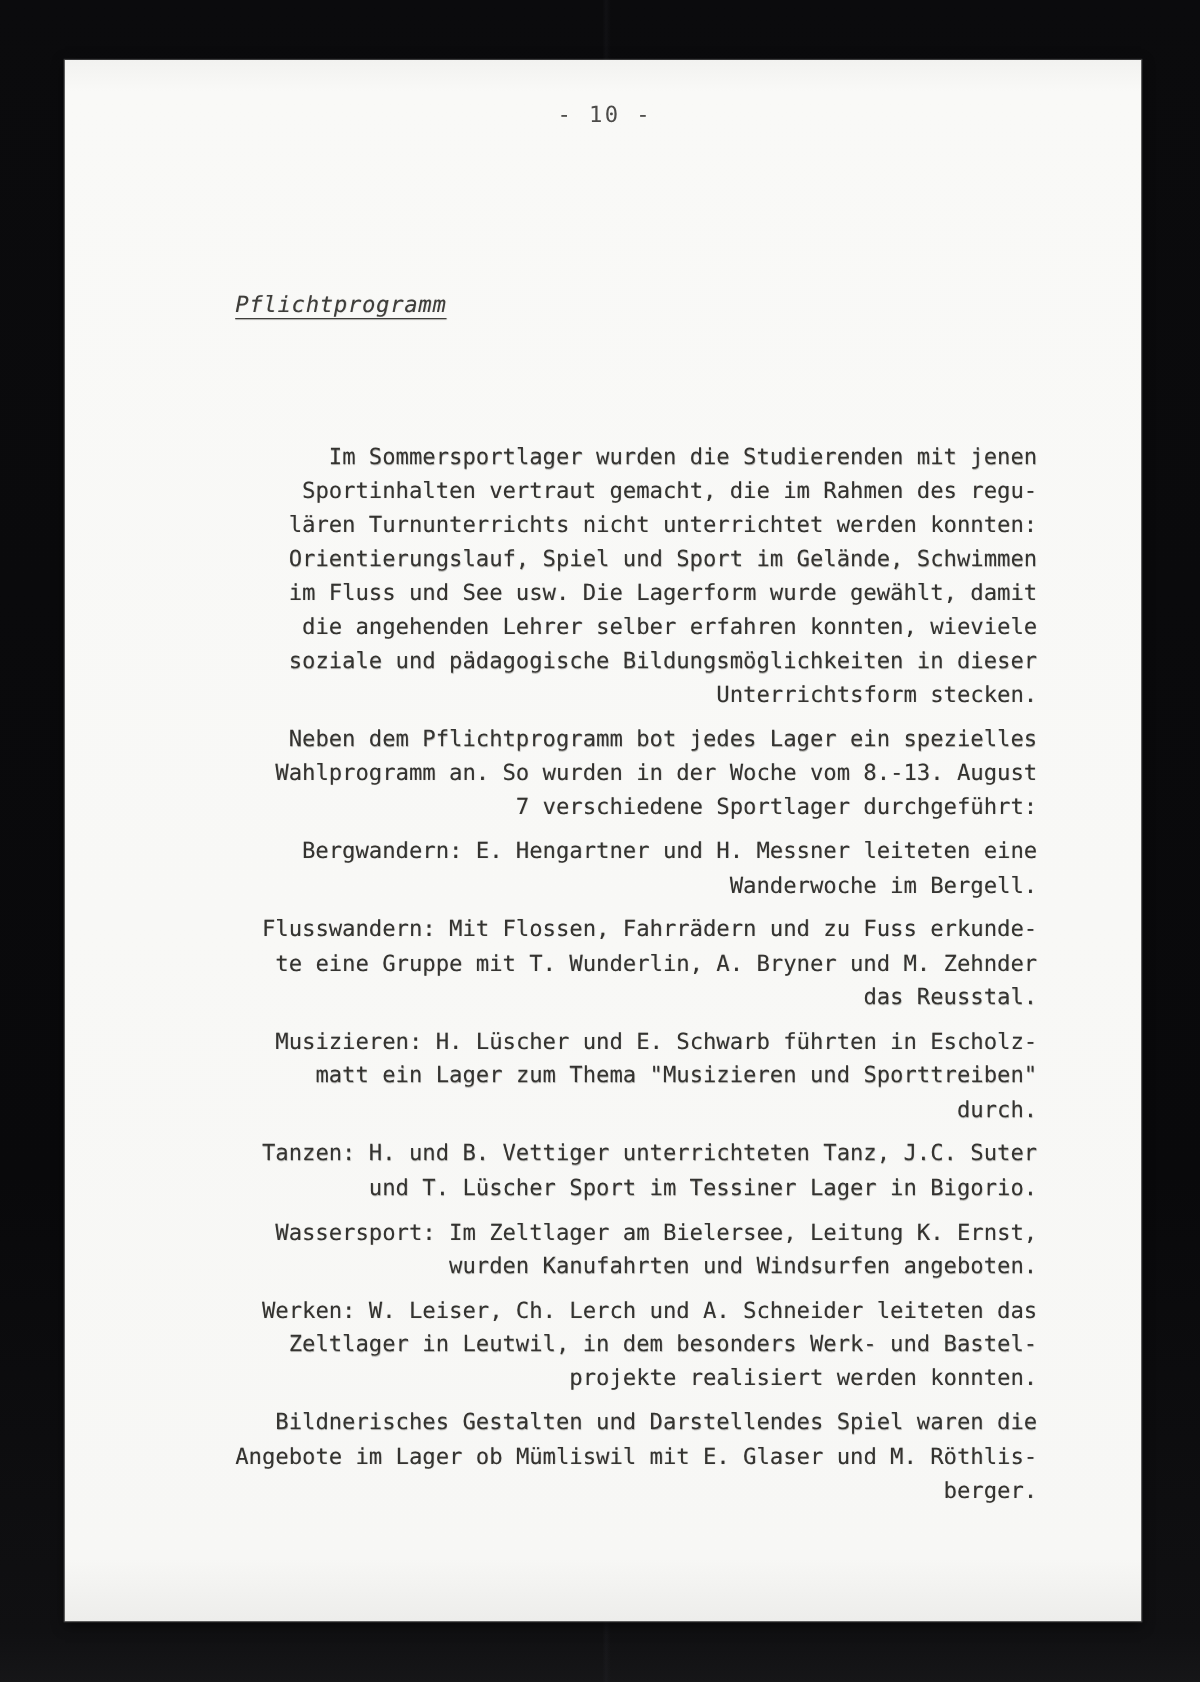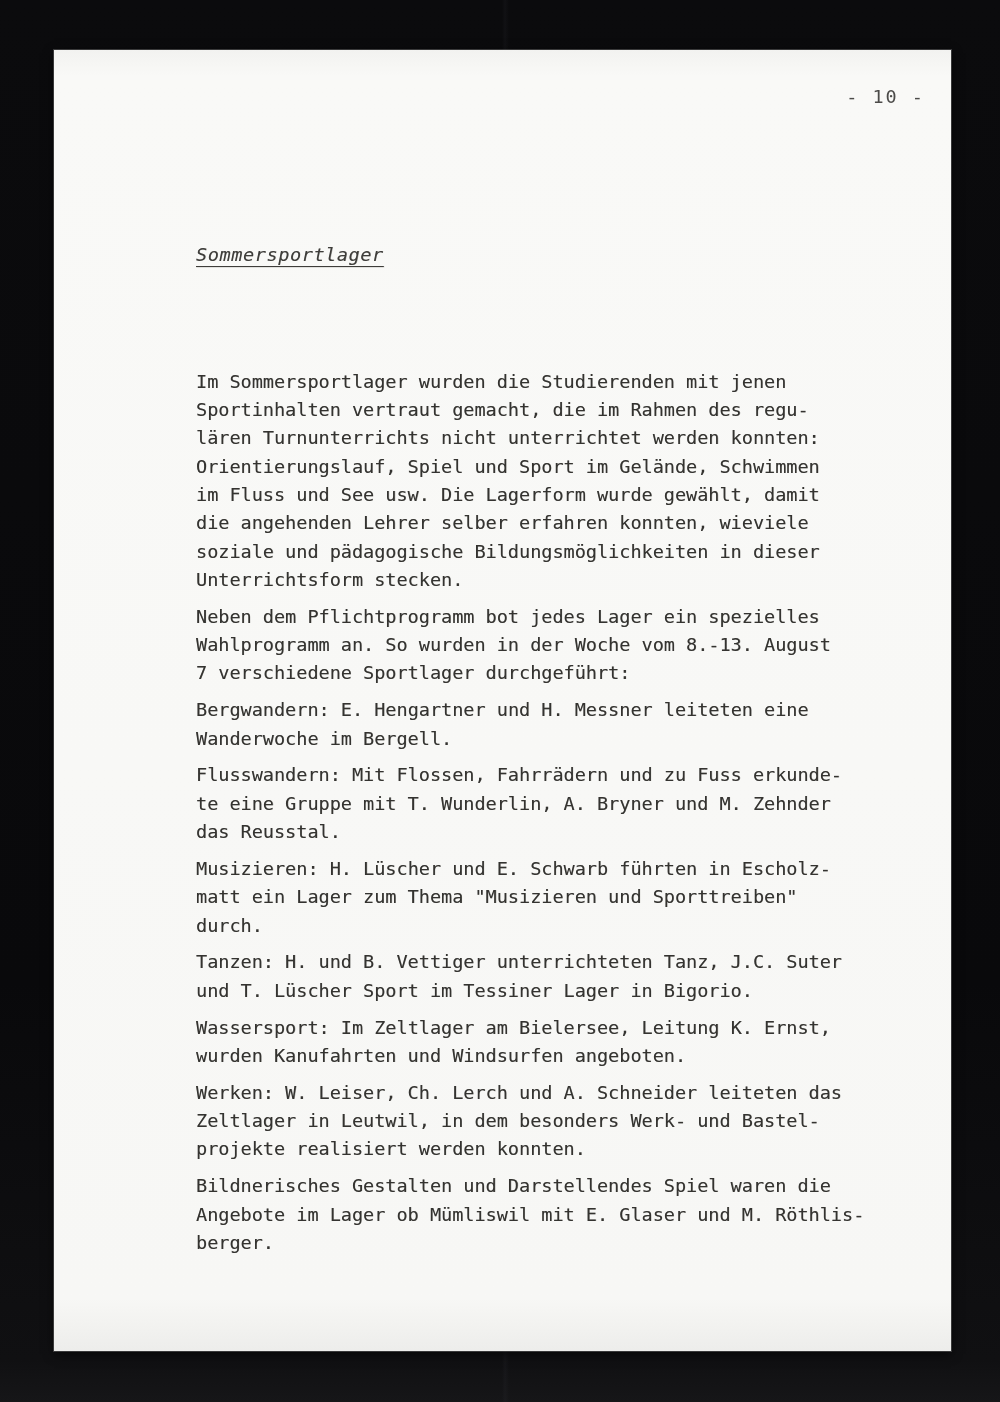--- a/index.html
+++ b/index.html
@@ -28,21 +28,21 @@
     width: 897px;
     height: 1301px;
     background: linear-gradient(180deg, #f2f2f0 0%, #f9f9f7 2%, #f8f8f6 55%, #f7f7f5 96%, #ededeb 100%);
     box-shadow: 0 0 0 1px rgba(150,150,150,0.35), 0 3px 10px rgba(0,0,0,0.65);
   }
   .pagenum {
     position: absolute;
     top: 33px;
     left: 0;
     right: 26px;
-    text-align: right;
+    text-align: center;
     font-size: 18.5px;
     line-height: 28px;
     letter-spacing: 2px;
     color: #4c4b49;
     white-space: pre;
     margin-left: 29px;
   }
   .textcol {
     position: absolute;
     left: 142px;
@@ -60,32 +60,33 @@
     margin-bottom: 14px;
     text-decoration: underline;
     text-underline-offset: 5px;
     text-decoration-thickness: 1.4px;
   }
   .para {
     margin: 0 0 8.6px 0;
   }
   .line {
     height: 28.3px;
+    text-align: right;
   }
   .ul {
     text-underline-offset: 4.5px;
     text-decoration-thickness: 1.3px;
   }
 </style>
 </head>
 <body>
 
 <div class="scan-bg"></div>
 
 <div class="paper">
   <div class="pagenum">- 10 -</div>
 
   <div class="textcol">
-    <div class="heading">Sommersportlager</div>
+    <div class="heading">Pflichtprogramm</div>
 
     <div><div class="para"><div class="line">Im Sommersportlager wurden die Studierenden mit jenen</div><div class="line">Sportinhalten vertraut gemacht, die im Rahmen des regu-</div><div class="line">lären Turnunterrichts nicht unterrichtet werden konnten:</div><div class="line">Orientierungslauf, Spiel und Sport im Gelände, Schwimmen</div><div class="line">im Fluss und See usw. Die Lagerform wurde gewählt, damit</div><div class="line">die angehenden Lehrer selber erfahren konnten, wieviele</div><div class="line">soziale und pädagogische Bildungsmöglichkeiten in dieser</div><div class="line">Unterrichtsform stecken.</div></div><div class="para"><div class="line">Neben dem Pflichtprogramm bot jedes Lager ein spezielles</div><div class="line">Wahlprogramm an. So wurden in der Woche vom 8.-13. August</div><div class="line">7 verschiedene Sportlager durchgeführt:</div></div><div class="para"><div class="line"><span class="ul">Bergwandern</span>: E. Hengartner und H. Messner leiteten eine</div><div class="line">Wanderwoche im Bergell.</div></div><div class="para"><div class="line"><span class="ul">Flusswandern</span>: Mit Flossen, Fahrrädern und zu Fuss erkunde-</div><div class="line">te eine Gruppe mit T. Wunderlin, A. Bryner und M. Zehnder</div><div class="line">das Reusstal.</div></div><div class="para"><div class="line"><span class="ul">Musizieren</span>: H. Lüscher und E. Schwarb führten in Escholz-</div><div class="line">matt ein Lager zum Thema "Musizieren und Sporttreiben"</div><div class="line">durch.</div></div><div class="para"><div class="line"><span class="ul">Tanzen</span>: H. und B. Vettiger unterrichteten Tanz, J.C. Suter</div><div class="line">und T. Lüscher Sport im Tessiner Lager in Bigorio.</div></div><div class="para"><div class="line"><span class="ul">Wassersport</span>: Im Zeltlager am Bielersee, Leitung K. Ernst,</div><div class="line">wurden Kanufahrten und Windsurfen angeboten.</div></div><div class="para"><div class="line"><span class="ul">Werken</span>: W. Leiser, Ch. Lerch und A. Schneider leiteten das</div><div class="line">Zeltlager in Leutwil, in dem besonders Werk- und Bastel-</div><div class="line">projekte realisiert werden konnten.</div></div><div class="para"><div class="line"><span class="ul">Bildnerisches Gestalten und Darstellendes Spiel</span> waren die</div><div class="line">Angebote im Lager ob Mümliswil mit E. Glaser und M. Röthlis-</div><div class="line">berger.</div></div></div>
   </div>
 </div>
 
 </body></html>

